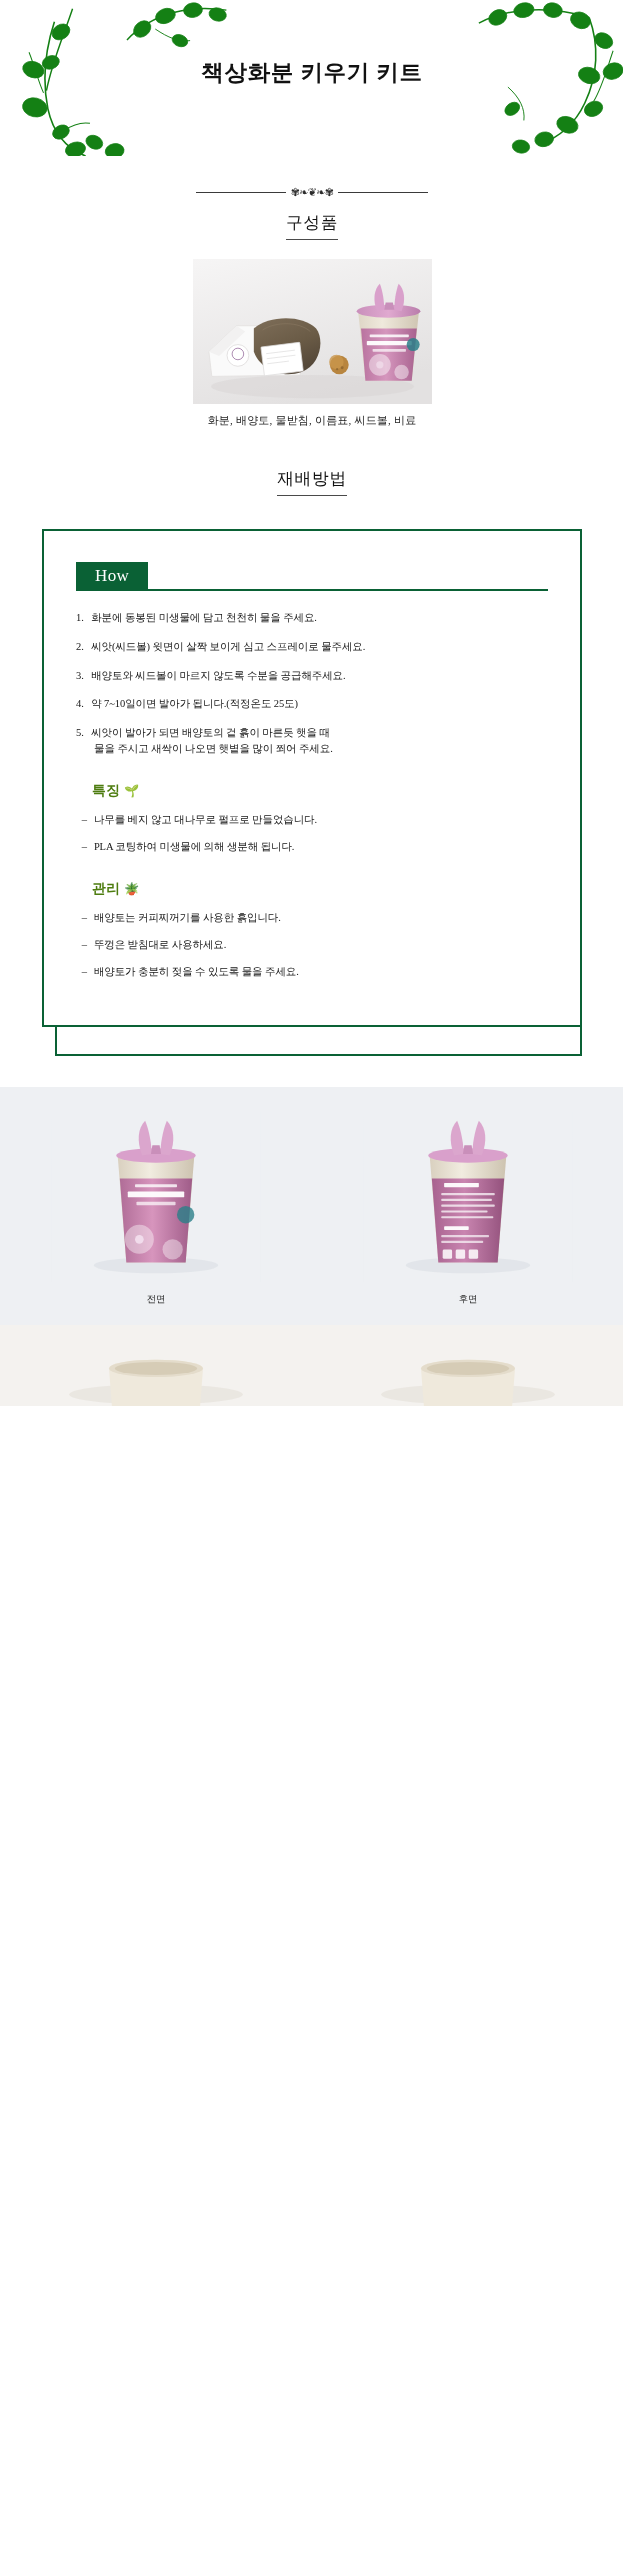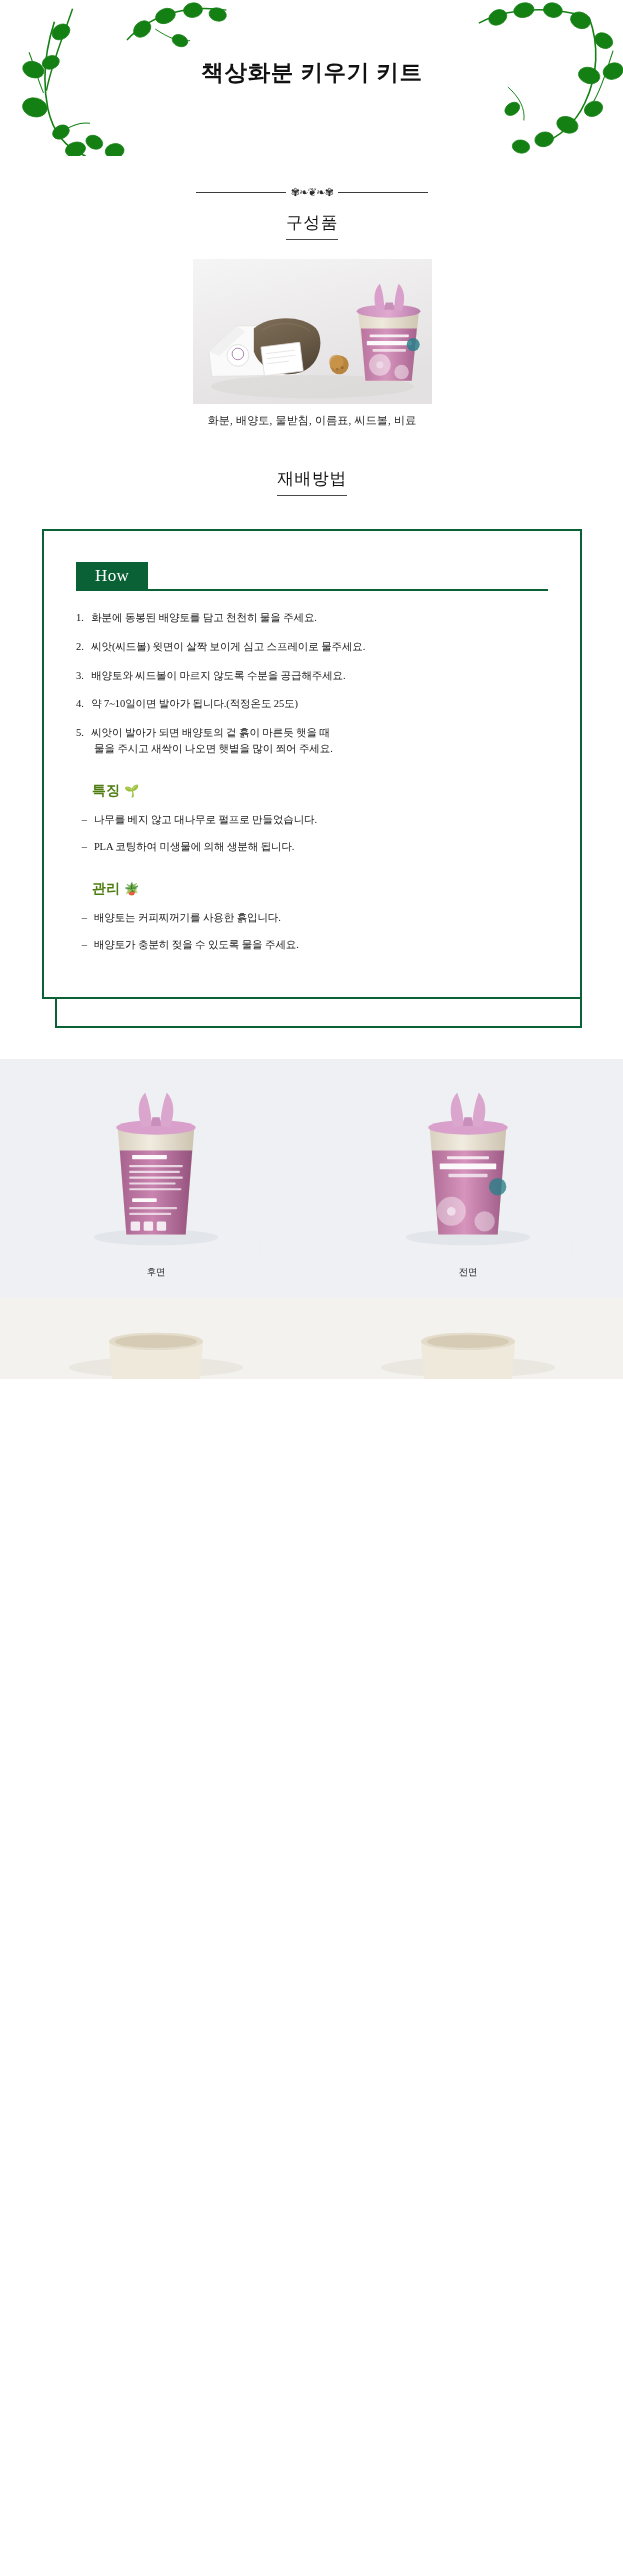--- a/index.html
+++ b/index.html
@@ -338,21 +338,21 @@
     <div class="how-box">
 
       <div class="how-badge-row">
         <span class="how-badge">How</span>
         <span class="how-badge-rule"></span>
       </div>
 
       <ol class="steps">
         <li>
           <span class="step-num">1.</span>
-          <span class="step-text">화분에 동봉된 배양토를 담고 천천히 물을 주세요.</span>
+          <span class="step-text">화분에 동봉된 미생물에 담고 천천히 물을 주세요.</span>
         </li>
         <li>
           <span class="step-num">2.</span>
           <span class="step-text">씨앗(씨드볼) 윗면이 살짝 보이게 심고 스프레이로 물주세요.</span>
         </li>
         <li>
           <span class="step-num">3.</span>
           <span class="step-text">배양토와 씨드볼이 마르지 않도록 수분을 공급해주세요.</span>
         </li>
         <li>
@@ -387,28 +387,75 @@
         <span>관리</span>
         <span class="glyph">🪴</span>
       </div>
       <ul class="bullets">
         <li>
           <span class="dash">–</span>
           <span>배양토는 커피찌꺼기를 사용한 흙입니다.</span>
         </li>
         <li>
           <span class="dash">–</span>
+          <span>뚜껑은 받침대로 사용하세요.</span>
+        </li>
+        <li>
+          <span class="dash">–</span>
           <span>배양토가 충분히 젖을 수 있도록 물을 주세요.</span>
         </li>
       </ul>
 
     </div>
   </div>
 
   <div class="gallery">
+
+    <div class="gallery-cell">
+      <div class="pack-photo">
+        <svg viewBox="0 0 290 235" width="210" height="170" xmlns="http://www.w3.org/2000/svg">
+          <defs>
+            <linearGradient id="cupF" x1="0" y1="0" x2="1" y2="0">
+              <stop offset="0%" stop-color="#d9d0bf"></stop>
+                <stop offset="42%" stop-color="#f1ece0"></stop>
+                <stop offset="100%" stop-color="#cdc3b0"></stop>
+            </linearGradient>
+            <linearGradient id="slvF" x1="0" y1="0" x2="1" y2="0">
+              <stop offset="0%" stop-color="#b06d97"></stop>
+                <stop offset="45%" stop-color="#d795bd"></stop>
+                <stop offset="100%" stop-color="#9f5c88"></stop>
+            </linearGradient>
+          </defs>
+          <rect width="290" height="235" fill="#eef0f3"></rect>
+          <ellipse cx="145" cy="212" rx="86" ry="11" fill="#dfe2e7" opacity="0.8"></ellipse>
+
+          <path d="M92 60 L198 60 L186 208 L104 208 Z" fill="url(#cupF)"></path>
+
+          <path d="M95 92 L195 92 L186 208 L104 208 Z" fill="url(#slvF)"></path>
+
+          <rect x="116" y="100" width="58" height="4" rx="1" fill="#fff" opacity="0.8"></rect>
+          <rect x="106" y="110" width="78" height="8" rx="1" fill="#fff" opacity="0.95"></rect>
+          <rect x="118" y="124" width="54" height="5" rx="1" fill="#fff" opacity="0.7"></rect>
+
+          <circle cx="186" cy="142" r="12" fill="#2b7f88" opacity="0.8"></circle>
+
+          <g opacity="0.4" fill="#ffffff">
+            <circle cx="122" cy="176" r="20"></circle>
+              <circle cx="168" cy="190" r="14"></circle>
+          </g>
+          <circle cx="122" cy="176" r="6" fill="#f3e0ee" opacity="0.9"></circle>
+
+          <ellipse cx="145" cy="60" rx="55" ry="10" fill="#d9a0cb"></ellipse>
+          <path d="M126 60 C 118 40, 120 22, 130 12 C 136 26, 139 46, 139 58 Z" fill="#dba6cd"></path>
+          <path d="M164 60 C 172 40, 170 22, 160 12 C 154 26, 151 46, 151 58 Z" fill="#dba6cd"></path>
+          <path d="M138 58 L152 58 L150 46 L140 46 Z" fill="#c98fba"></path>
+        </svg>
+      </div>
+      <div class="gallery-caption">전면</div>
+    </div>
 
     <div class="gallery-cell">
       <div class="pack-photo">
         <svg viewBox="0 0 290 235" width="210" height="170" xmlns="http://www.w3.org/2000/svg">
           <defs>
             <linearGradient id="cupB" x1="0" y1="0" x2="1" y2="0">
               <stop offset="0%" stop-color="#d9d0bf"></stop>
                 <stop offset="42%" stop-color="#f1ece0"></stop>
                 <stop offset="100%" stop-color="#cdc3b0"></stop>
             </linearGradient>
@@ -445,63 +492,20 @@
 
           <ellipse cx="145" cy="60" rx="55" ry="10" fill="#d9a0cb"></ellipse>
           <path d="M126 60 C 118 40, 120 22, 130 12 C 136 26, 139 46, 139 58 Z" fill="#dba6cd"></path>
           <path d="M164 60 C 172 40, 170 22, 160 12 C 154 26, 151 46, 151 58 Z" fill="#dba6cd"></path>
           <path d="M138 58 L152 58 L150 46 L140 46 Z" fill="#c98fba"></path>
         </svg>
       </div>
       <div class="gallery-caption">후면</div>
     </div>
 
-    <div class="gallery-cell">
-      <div class="pack-photo">
-        <svg viewBox="0 0 290 235" width="210" height="170" xmlns="http://www.w3.org/2000/svg">
-          <defs>
-            <linearGradient id="cupF" x1="0" y1="0" x2="1" y2="0">
-              <stop offset="0%" stop-color="#d9d0bf"></stop>
-                <stop offset="42%" stop-color="#f1ece0"></stop>
-                <stop offset="100%" stop-color="#cdc3b0"></stop>
-            </linearGradient>
-            <linearGradient id="slvF" x1="0" y1="0" x2="1" y2="0">
-              <stop offset="0%" stop-color="#b06d97"></stop>
-                <stop offset="45%" stop-color="#d795bd"></stop>
-                <stop offset="100%" stop-color="#9f5c88"></stop>
-            </linearGradient>
-          </defs>
-          <rect width="290" height="235" fill="#eef0f3"></rect>
-          <ellipse cx="145" cy="212" rx="86" ry="11" fill="#dfe2e7" opacity="0.8"></ellipse>
-
-          <path d="M92 60 L198 60 L186 208 L104 208 Z" fill="url(#cupF)"></path>
-
-          <path d="M95 92 L195 92 L186 208 L104 208 Z" fill="url(#slvF)"></path>
-
-          <rect x="116" y="100" width="58" height="4" rx="1" fill="#fff" opacity="0.8"></rect>
-          <rect x="106" y="110" width="78" height="8" rx="1" fill="#fff" opacity="0.95"></rect>
-          <rect x="118" y="124" width="54" height="5" rx="1" fill="#fff" opacity="0.7"></rect>
-
-          <circle cx="186" cy="142" r="12" fill="#2b7f88" opacity="0.8"></circle>
-
-          <g opacity="0.4" fill="#ffffff">
-            <circle cx="122" cy="176" r="20"></circle>
-              <circle cx="168" cy="190" r="14"></circle>
-          </g>
-          <circle cx="122" cy="176" r="6" fill="#f3e0ee" opacity="0.9"></circle>
-
-          <ellipse cx="145" cy="60" rx="55" ry="10" fill="#d9a0cb"></ellipse>
-          <path d="M126 60 C 118 40, 120 22, 130 12 C 136 26, 139 46, 139 58 Z" fill="#dba6cd"></path>
-          <path d="M164 60 C 172 40, 170 22, 160 12 C 154 26, 151 46, 151 58 Z" fill="#dba6cd"></path>
-          <path d="M138 58 L152 58 L150 46 L140 46 Z" fill="#c98fba"></path>
-        </svg>
-      </div>
-      <div class="gallery-caption">전면</div>
-    </div>
-
   </div>
 
   <div class="bottom-strip">
     <div class="bottom-cell">
       <svg viewBox="0 0 430 112" width="312" height="81" xmlns="http://www.w3.org/2000/svg">
         <rect width="430" height="112" fill="#f4f2ef"></rect>
         <ellipse cx="215" cy="96" rx="120" ry="14" fill="#e7e3dd" opacity="0.8"></ellipse>
         <path d="M150 60 C 150 44, 280 44, 280 60 L276 112 L154 112 Z" fill="#efe9dc"></path>
         <ellipse cx="215" cy="60" rx="65" ry="12" fill="#e4dccb"></ellipse>
         <ellipse cx="215" cy="60" rx="57" ry="9" fill="#d6ccb6"></ellipse>

